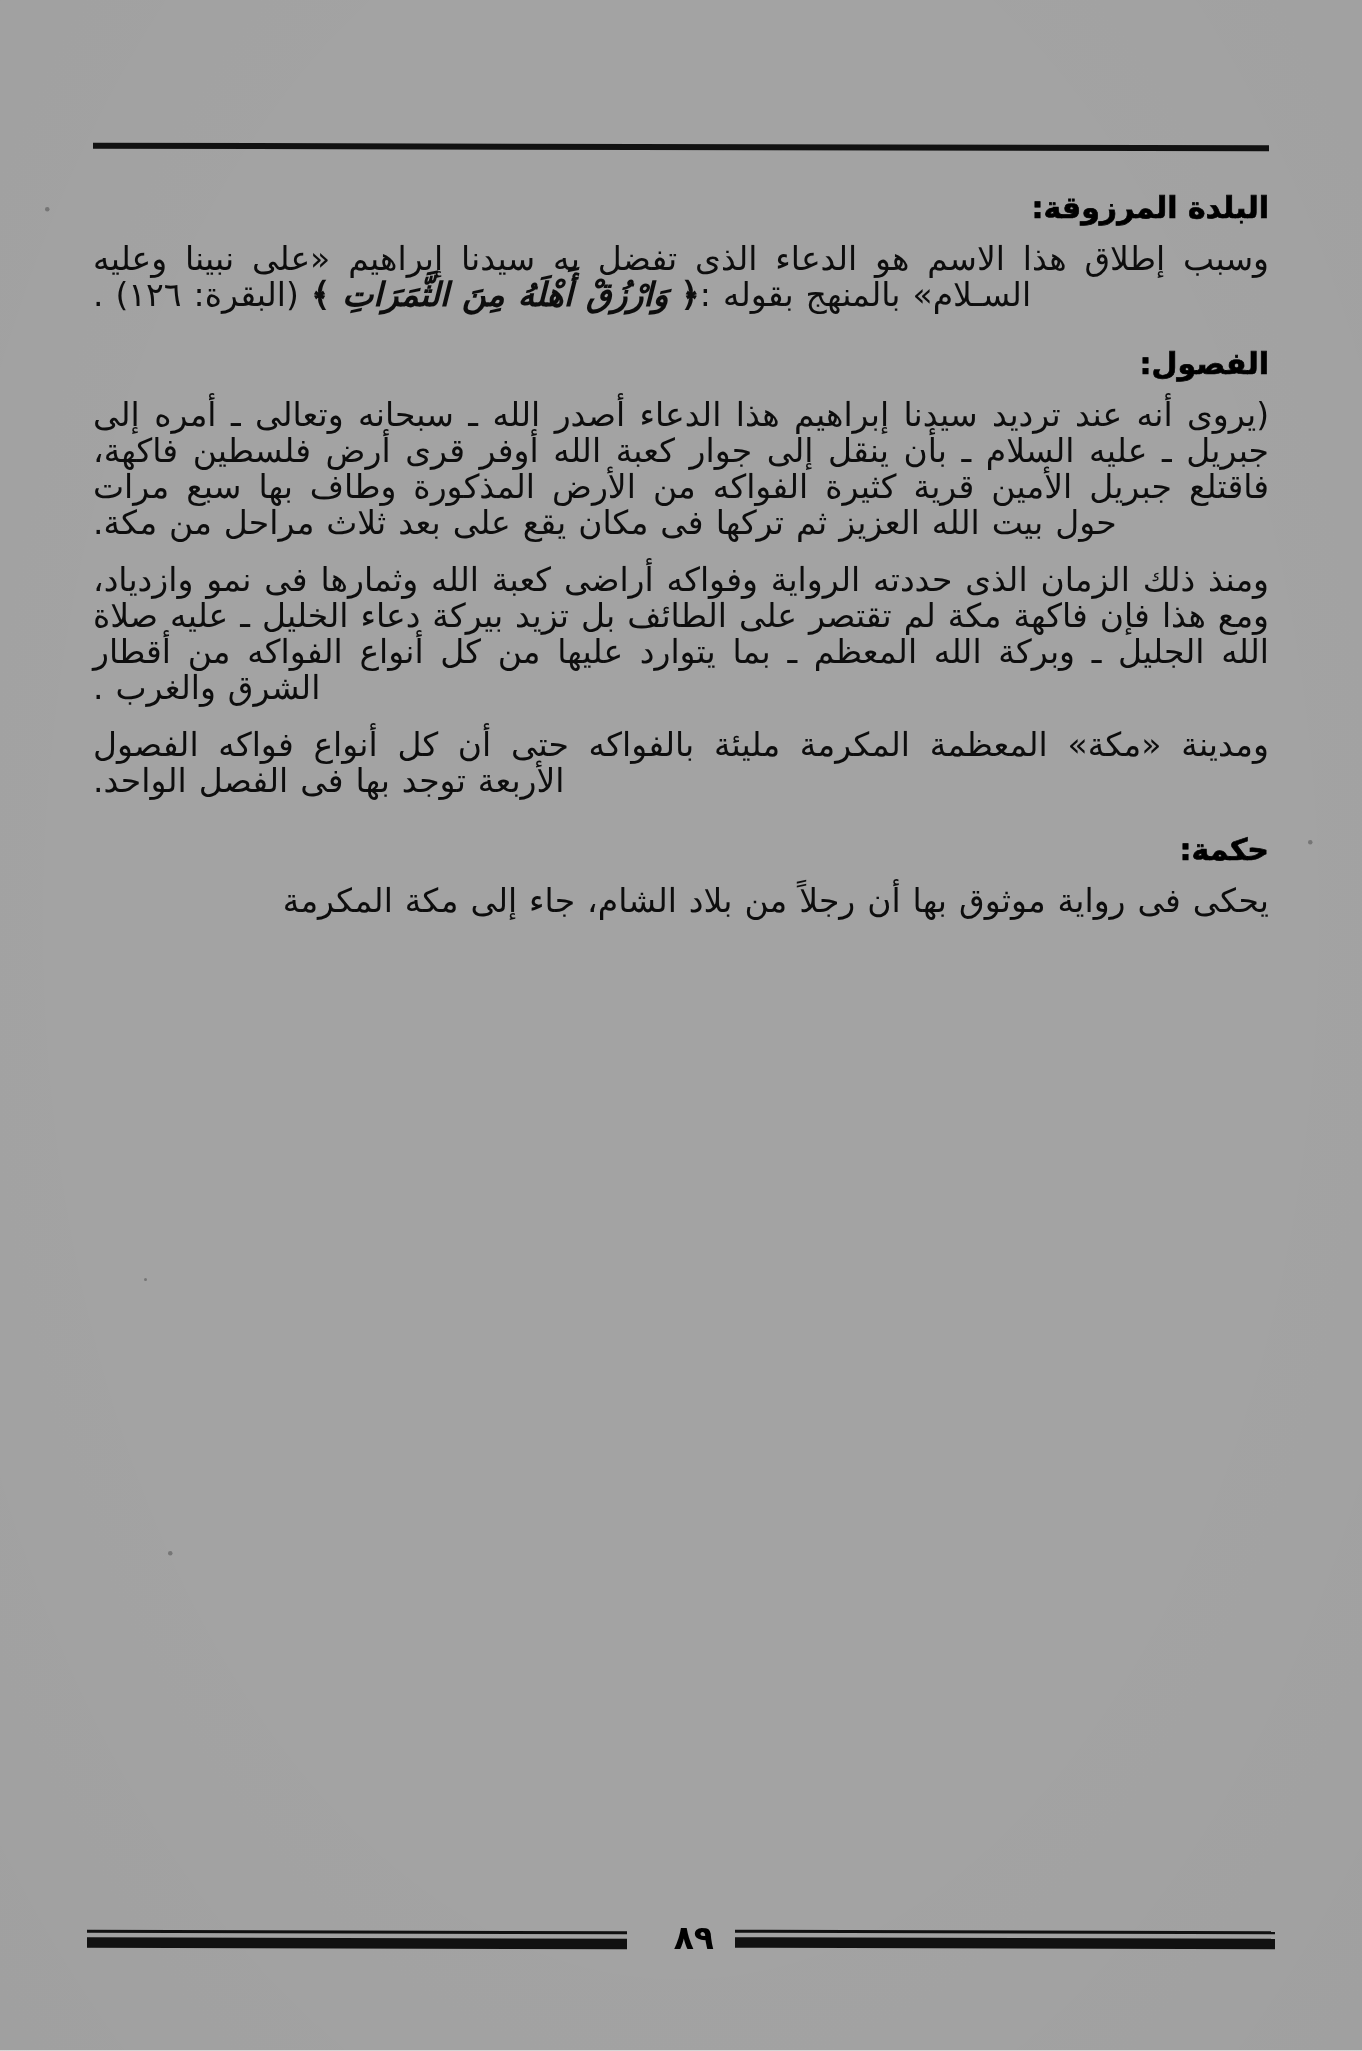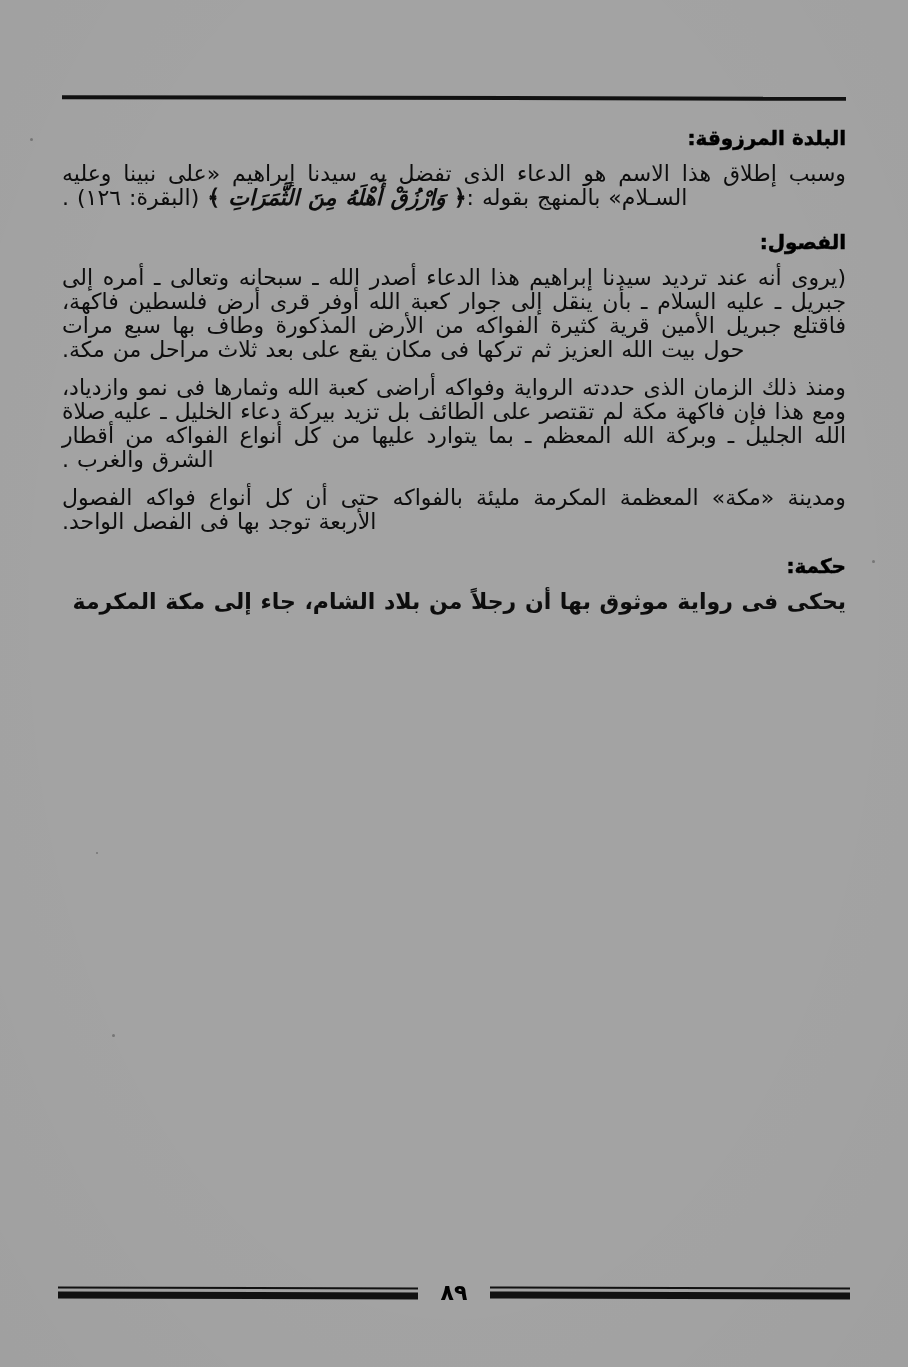--- a/index.html
+++ b/index.html
@@ -74,21 +74,21 @@
     margin: 0 0 4px 0;
     font-size: 22px;
     line-height: 24px;
     text-align: justify;
     text-align-last: center;
     text-justify: inter-word;
     word-spacing: 1px;
     color: #0d0d0d;
   }
 
-  p.para.last-right { text-align-last: right; font-weight: bold; }
+  p.para.last-right { text-align-last: right; }
   p.para.last-left  { text-align-last: left; }
 
   .para-block { margin-bottom: 14px; }
 
   .quran {
     font-weight: bold;
     font-style: italic;
     letter-spacing: 0px;
   }
   .brace { font-weight: bold; }
@@ -115,21 +115,20 @@
   }
   .footer-rule .thick {
     height: 7px;
     background: #111;
   }
   .page-number {
     font-size: 22px;
     font-weight: bold;
     color: #000;
     min-width: 44px;
-    text-align: center;
     letter-spacing: 1px;
   }
 
   
   .speck {
     position: absolute;
     background: #4a4a4a;
     opacity: 0.5;
     border-radius: 50%;
   }

